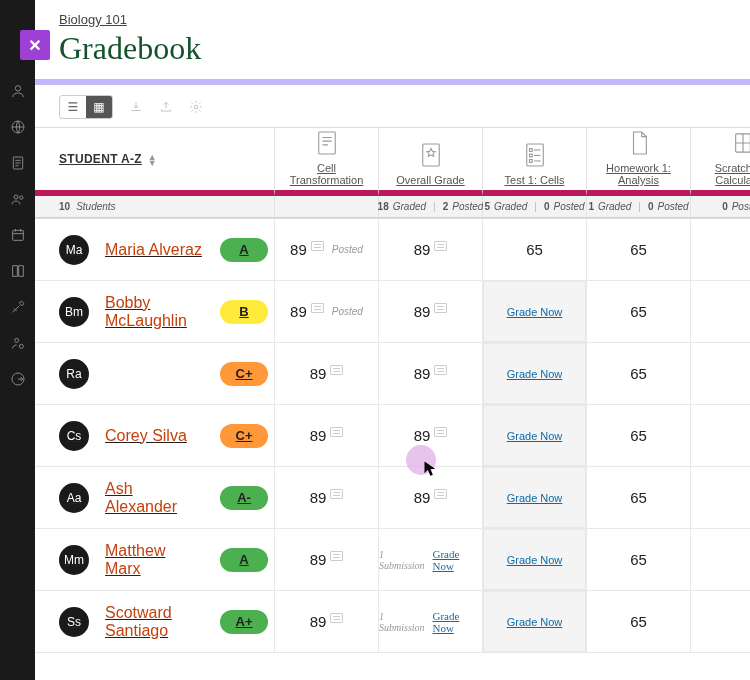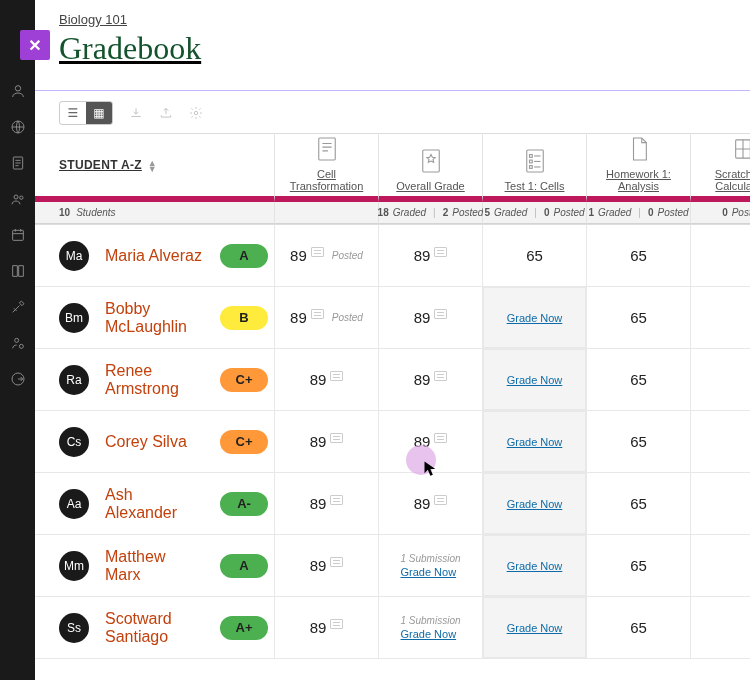--- a/index.html
+++ b/index.html
@@ -6,21 +6,21 @@
 body { font-family: -apple-system, BlinkMacSystemFont, "Segoe UI", Arial, sans-serif; background: #fff; width: 750px; height: 680px; overflow: hidden; position: relative; }
 
 .left-rail { position: absolute; left: 0; top: 0; bottom: 0; width: 35px; background: #1a1a1a; display: flex; flex-direction: column; align-items: center; padding-top: 14px; gap: 18px; z-index: 5; }
 .left-rail .close-box { position: absolute; top: 30px; left: 20px; width: 30px; height: 30px; background: #9e3fd6; color: #fff; display: flex; align-items: center; justify-content: center; font-size: 16px; font-weight: bold; border-radius: 2px; }
 .left-rail .rail-icon { color: #888; font-size: 14px; display:flex; align-items:center; justify-content:center; width:18px; height:18px; }
 .left-rail .rail-icon svg { width: 16px; height: 16px; stroke: #888; fill: none; stroke-width: 1.5; }
 .rail-spacer { height: 50px; }
 
 .main { position: absolute; left: 35px; right: 0; top: 0; bottom: 0; background: #fff; overflow: hidden; }
 
-.header { padding: 10px 24px 23px 24px; border-bottom: 1px solid #c4b5fd; text-decoration: underline; }
+.header { padding: 10px 24px 12px 24px; border-bottom: 6px solid #c4b5fd; }
 .header .crumb { font-size: 13px; color: #444; text-decoration: underline; }
 .header h1 { font-family: Georgia, 'Times New Roman', serif; font-weight: 400; font-size: 32px; color: #14532d; margin-top: 2px; }
 
 .toolbar { display: flex; align-items: center; gap: 6px; padding: 10px 24px 8px 24px; }
 .view-toggle { display:inline-flex; border: 1px solid #ccc; border-radius: 3px; overflow:hidden; }
 .view-toggle span { width: 26px; height: 22px; display:flex; align-items:center; justify-content:center; color:#666; font-size:12px; }
 .view-toggle span.active { background: #555; color:#fff; }
 .toolbar .tool-icon { color:#bbb; font-size:13px; margin-left:10px; display:flex; align-items:center; }
 .toolbar .tool-icon svg { width:14px; height:14px; stroke:#bbb; fill:none; stroke-width:1.5; }
 
@@ -32,39 +32,39 @@
 .gh0 .sort-arrows { margin-left:6px; color:#999; font-size:9px; display:inline-block; line-height:6px; vertical-align:middle; }
 
 .subh { background: #f3f3f3; border-right: 1px solid #e3e3e3; border-bottom: 1px solid #d3d3d3; height: 22px; display:flex; align-items:center; justify-content:center; font-size: 10px; color:#555; gap:4px; }
 .subh0 { justify-content:flex-start; padding-left: 24px; color:#555; font-style:italic; }
 .subh0 b { font-style:normal; font-weight:700; margin-right:2px; }
 .subh .divider { color:#bbb; margin:0 3px; }
 .subh b { font-weight:700; font-style:normal; }
 .subh i { font-style: italic; }
 
 .cell { border-right: 1px solid #e8e8e8; border-bottom: 1px solid #e8e8e8; height: 62px; display:flex; align-items:center; justify-content:center; font-size: 15px; color:#222; position:relative; }
-.cell.student { justify-content:space-between; padding-left: 24px; gap: 16px; border-left:none; }
+.cell.student { justify-content:space-between; padding-left: 24px; gap: 16px; border-left:none;text-decoration:underline; }
 .student .avatar { width: 30px; height: 30px; border-radius: 50%; background: #1a1a1a; color:#fff; display:flex; align-items:center; justify-content:center; font-size: 12px; font-weight:500; flex-shrink:0; }
 .student .sname { font-size: 16px; color:#c2410c; flex:1; }
 .student .pill { min-width: 48px; height: 24px; border-radius: 12px; display:flex; align-items:center; justify-content:center; font-size: 13px; font-weight:600; color:#222; margin-right: 6px; }
 .pill-A { background:#4caf50; color:#fff; }
 .pill-B { background:#ffeb3b; }
 .pill-C { background:#ff9839; color:#fff; }
 .pill-Am { background:#4caf50; color:#fff; }
 .pill-Ap { background:#4caf50; color:#fff; }
 
 .score-wrap { display:flex; gap:4px; }
 .score-wrap .note-icon { width:13px; height:10px; border:1px solid #ccc; border-radius:1px; position:relative; }
 .score-wrap .note-icon::before,.score-wrap .note-icon::after { content:''; position:absolute; left:2px; right:2px; height:1px; background:#ccc; }
 .score-wrap .note-icon::before { top:2px; } .score-wrap .note-icon::after { top:5px; }
 .posted-lbl { font-size:10px; font-style:italic; color:#999; margin-left:8px; }
 
 .grade-now { font-size: 11px; color: #0e6ba8; text-decoration: underline; }
 .cell.needs { background: #f4f4f4; box-shadow: inset 0 0 0 1px #e8e8e8; }
-.subm-wrap { display:flex; flex-direction:column; gap:2px; }
+.subm-wrap { display:flex; flex-direction:row; align-items:center; gap:2px;font-family:Liberation Serif, serif; }
 .subm-wrap .subm { font-size:10px; font-style:italic; color:#999; }
 
 .cursor-spot { position:absolute; width:30px; height:30px; border-radius:50%; background: rgba(222,170,230,0.7); left: 406px; top: 445px; z-index:8; }
 .cursor-arrow { position:absolute; left: 422px; top: 459px; z-index:9; }
 .cursor-arrow svg { width:20px; height:20px; }
 
 .grid-edge { border-right: 1px solid #e3e3e3; }
 </style>
 </head>
 <body>
@@ -279,21 +279,20 @@
       </div>
       <div class="cell needs">
         <a class="grade-now">Grade Now</a>
       </div>
       <div class="cell">
         <span>65</span>
       </div>
       <div class="cell grid-edge"></div>
       <div class="cell student">
         <span class="avatar">Ra</span>
-    <span class="sname">Renee Armstrong</span>
     <span class="pill pill-C">C+</span>
       </div>
       <div class="cell">
         <span class="score-wrap">89<span class="note-icon"></span></span>
       </div>
       <div class="cell">
         <span class="score-wrap">89<span class="note-icon"></span></span>
       </div>
       <div class="cell needs">
         <a class="grade-now">Grade Now</a>

